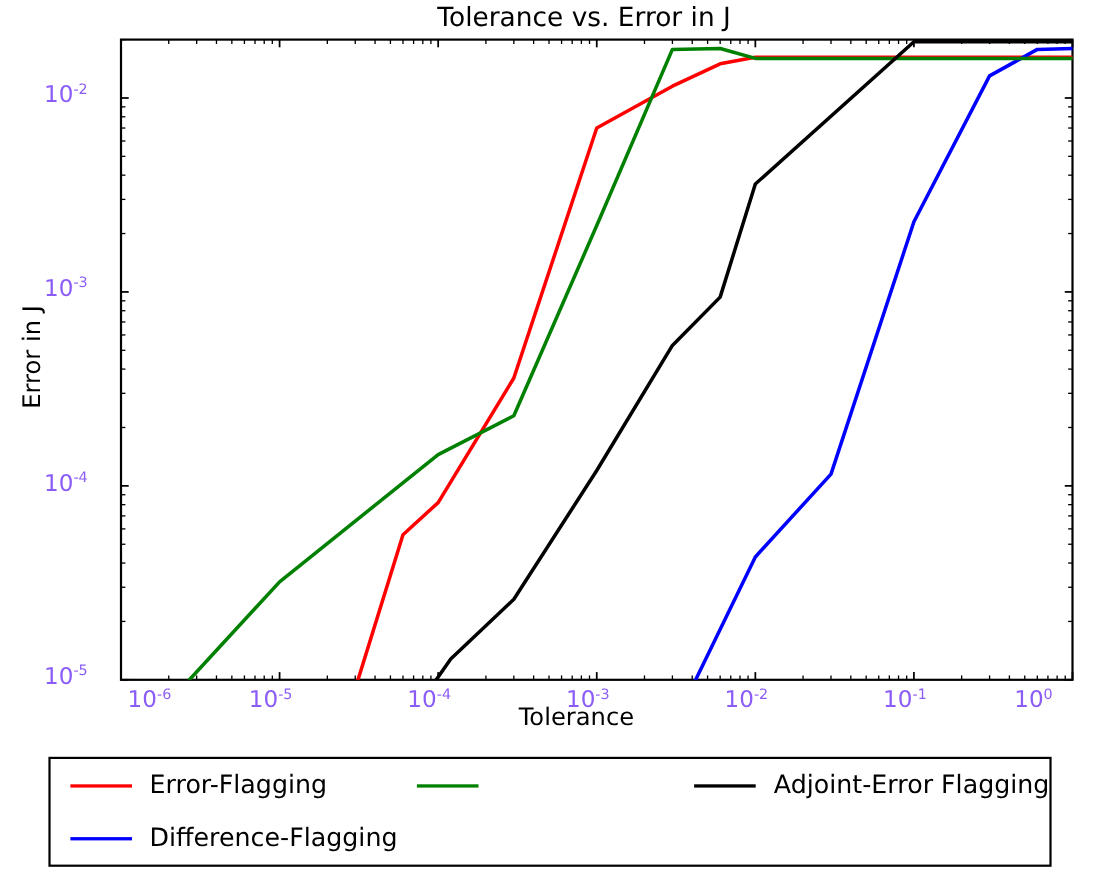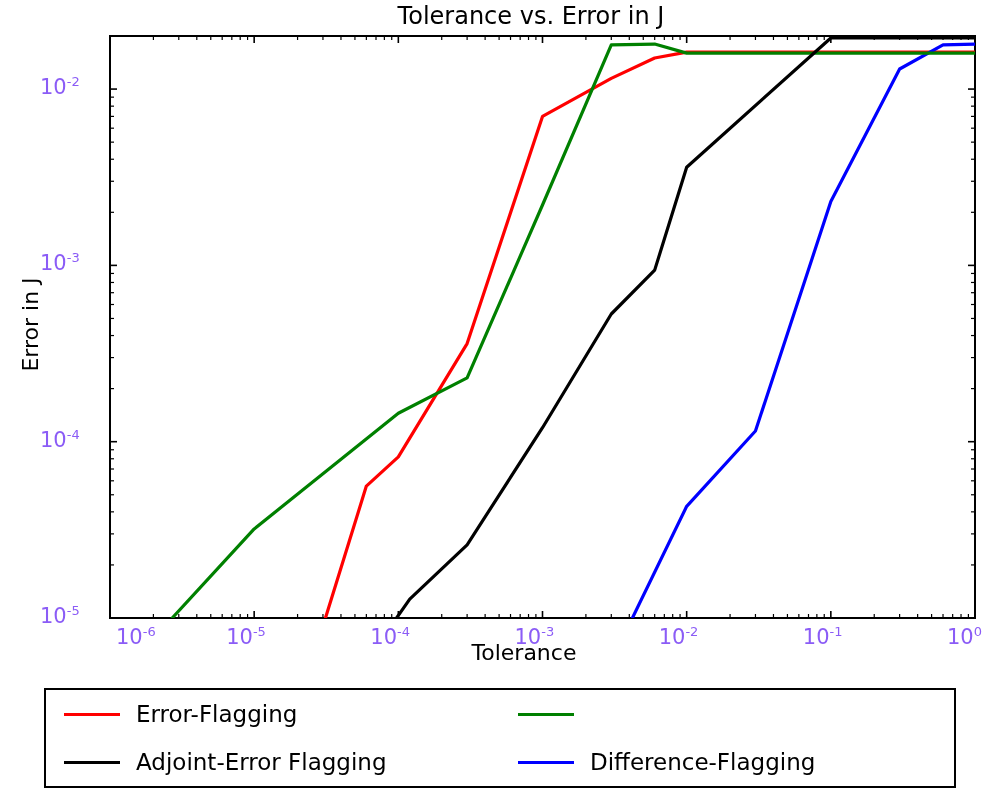--- a/index.html
+++ b/index.html
@@ -24,21 +24,21 @@
 
   .tick-label{position:absolute;font-size:21px;color:#8b5cf6;white-space:nowrap;}
   .tick-label sup{font-size:13px;vertical-align:super;}
 
   #legend{
     position:absolute;left:44px;top:688px;width:912px;height:100px;
     border:2px solid #000;background:#fff;box-sizing:border-box;
   }
   .legend-grid{
     position:absolute;left:0;top:0;width:100%;height:100%;
-    display:grid;grid-template-columns:1fr 1fr;grid-template-rows:1fr 1fr;
+    display:grid;grid-template-columns:1fr 1fr 1fr;grid-template-rows:1fr 1fr;
     align-items:center;
   }
   .legend-entry{display:flex;align-items:center;padding-left:18px;}
   .legend-swatch{width:56px;height:0;border-top:3px solid #000;margin-right:16px;flex:0 0 auto;}
   .legend-text{font-size:23px;color:#000;white-space:nowrap;}
 </style>
 </head>
 <body>
 
 <div id="root">
@@ -236,21 +236,21 @@
         </g>
     </svg>
 
     <div id="ticklabels">
         <div class="tick-label" style="left: 92px; top: 624px; margin-left: 24px;">10<sup>-6</sup></div>
         <div class="tick-label" style="left: 226.167px; top: 624px;">10<sup>-5</sup></div>
         <div class="tick-label" style="left: 370.333px; top: 624px;">10<sup>-4</sup></div>
         <div class="tick-label" style="left: 514.5px; top: 624px;">10<sup>-3</sup></div>
         <div class="tick-label" style="left: 658.667px; top: 624px;">10<sup>-2</sup></div>
         <div class="tick-label" style="left: 802.833px; top: 624px; text-align: right;">10<sup>-1</sup></div>
-        <div class="tick-label" style="left: 947px; top: 624px;">10<sup>0</sup></div>
+        <div class="tick-label" style="left: 922px; top: 624px;">10<sup>0</sup></div>
         <div class="tick-label" style="left: 40px; top: 603px;">10<sup>-5</sup></div>
         <div class="tick-label" style="left: 40px; top: 426.691px;">10<sup>-4</sup></div>
         <div class="tick-label" style="left: 40px; top: 250.383px;">10<sup>-3</sup></div>
         <div class="tick-label" style="left: 40px; top: 74.0742px;">10<sup>-2</sup></div>
       </div>
 
     <div id="xlabel">Tolerance</div>
     <div id="ylabel">Error in J</div>
   </div>
 

